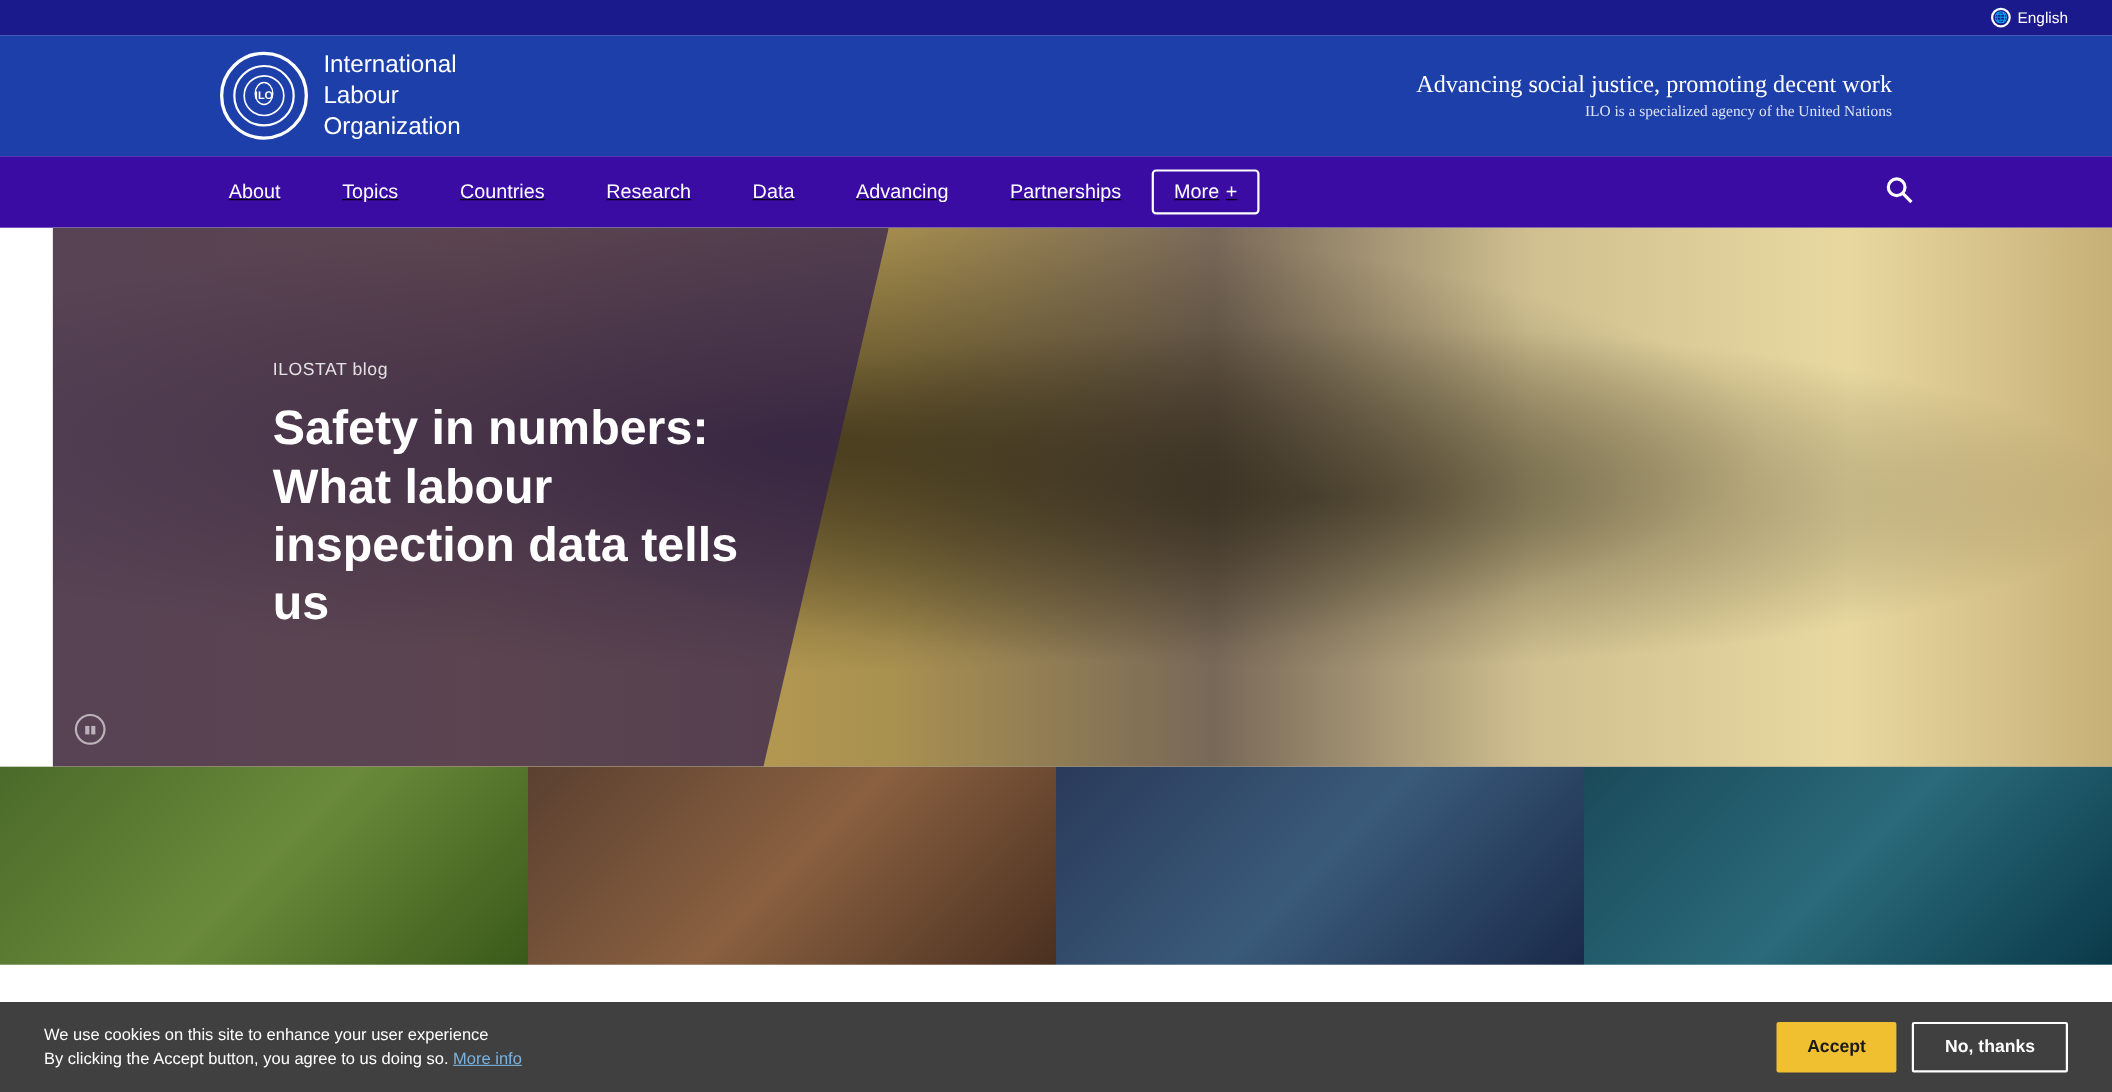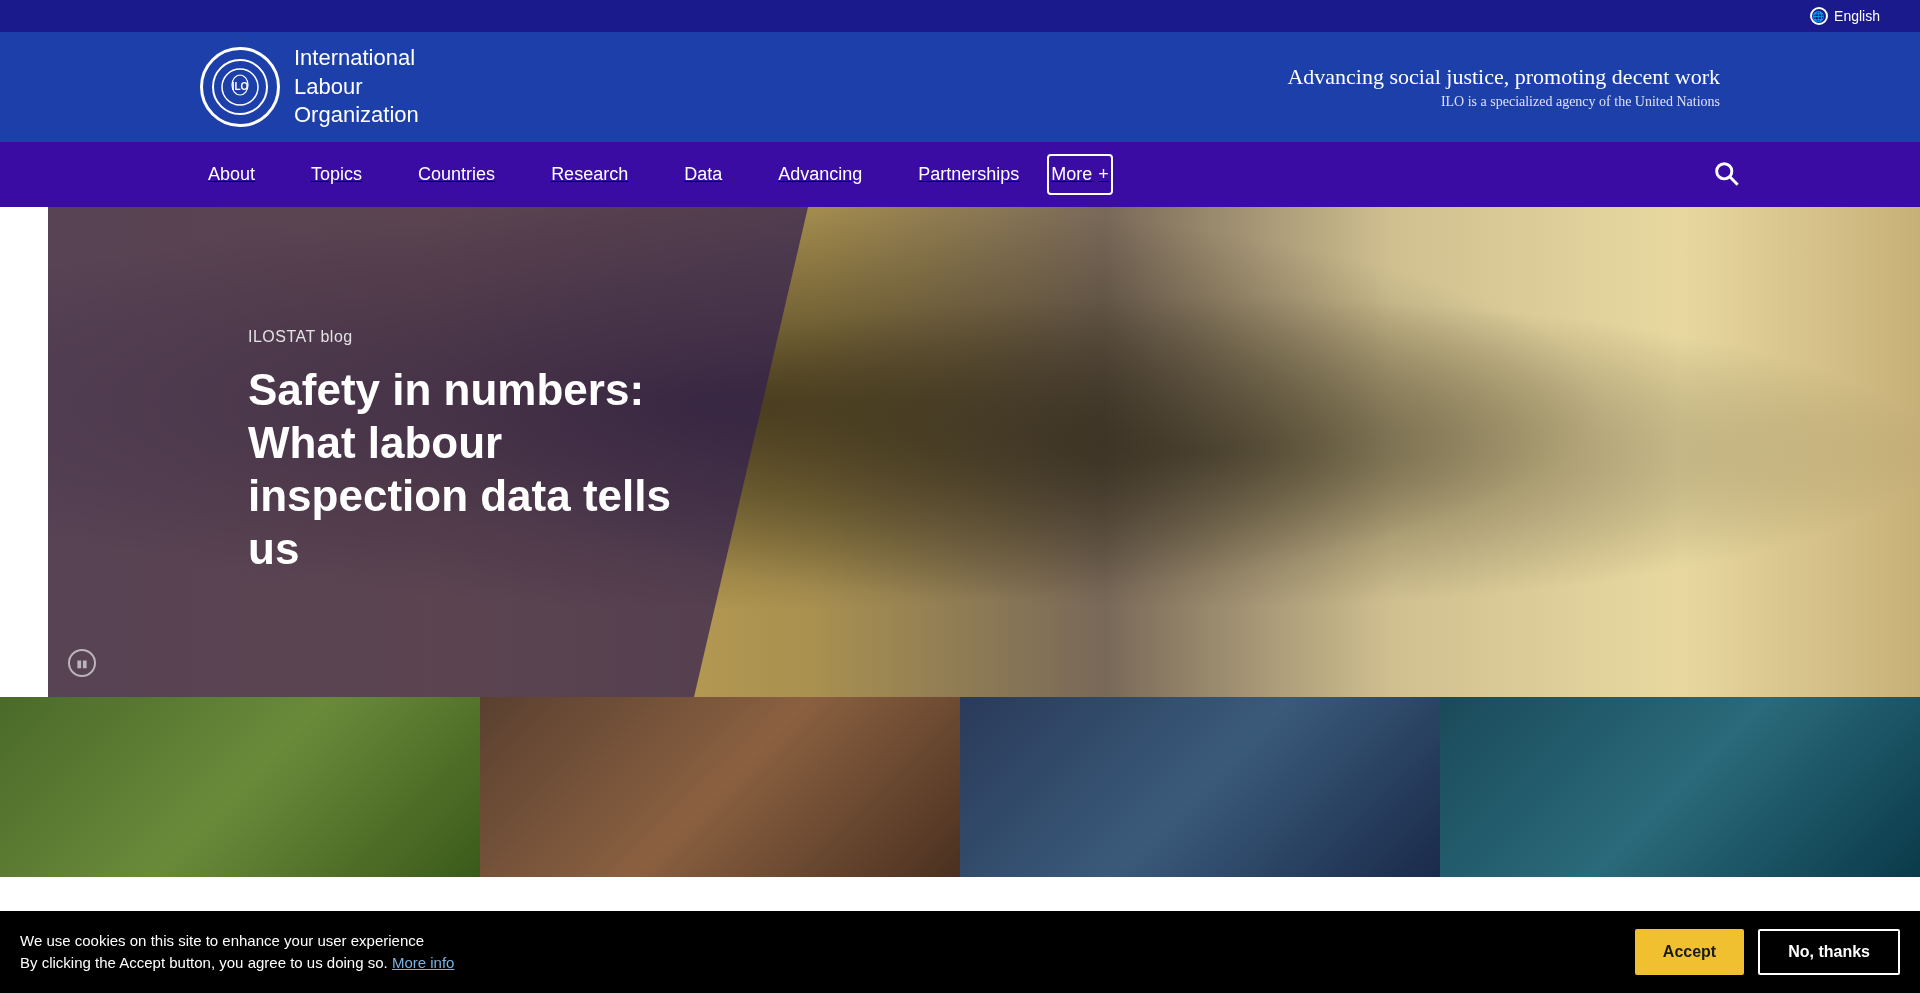--- a/index.html
+++ b/index.html
@@ -100,21 +100,21 @@
       font-size: 18px;
       padding: 0 28px;
       display: flex;
       align-items: center;
       cursor: pointer;
       white-space: nowrap;
       text-decoration: none;
     }
     .nav-more {
       border: 2px solid #fff;
-      padding: 8px 2px;
+      padding: 8px 18px;
       border-radius: 4px;
       display: flex;
       align-items: center;
       gap: 6px;
       margin: auto 0;
       color: #fff;
       font-size: 18px;
       cursor: pointer;
     }
     .nav-search {
@@ -221,23 +221,23 @@
     .thumb:nth-child(2) { background: linear-gradient(135deg, #5a4030 0%, #8a6040 50%, #4a3020 100%); }
     .thumb:nth-child(3) { background: linear-gradient(135deg, #2a3a5a 0%, #3a5a7a 50%, #1a2a4a 100%); }
     .thumb:nth-child(4) { background: linear-gradient(135deg, #1a4a5a 0%, #2a6a7a 50%, #0a3a4a 100%); }
 
     
     .cookie-banner {
       position: fixed;
       bottom: 0;
       left: 0;
       right: 0;
-      background: #000000;
-      color: #fff;
-      padding: 18px 20px;
+      background: #404040;
+      color: #fff;
+      padding: 18px 40px;
       display: flex;
       align-items: center;
       justify-content: space-between;
       z-index: 1000;
     }
     .cookie-text {
       font-size: 15px;
       line-height: 1.5;
     }
     .cookie-text a {

